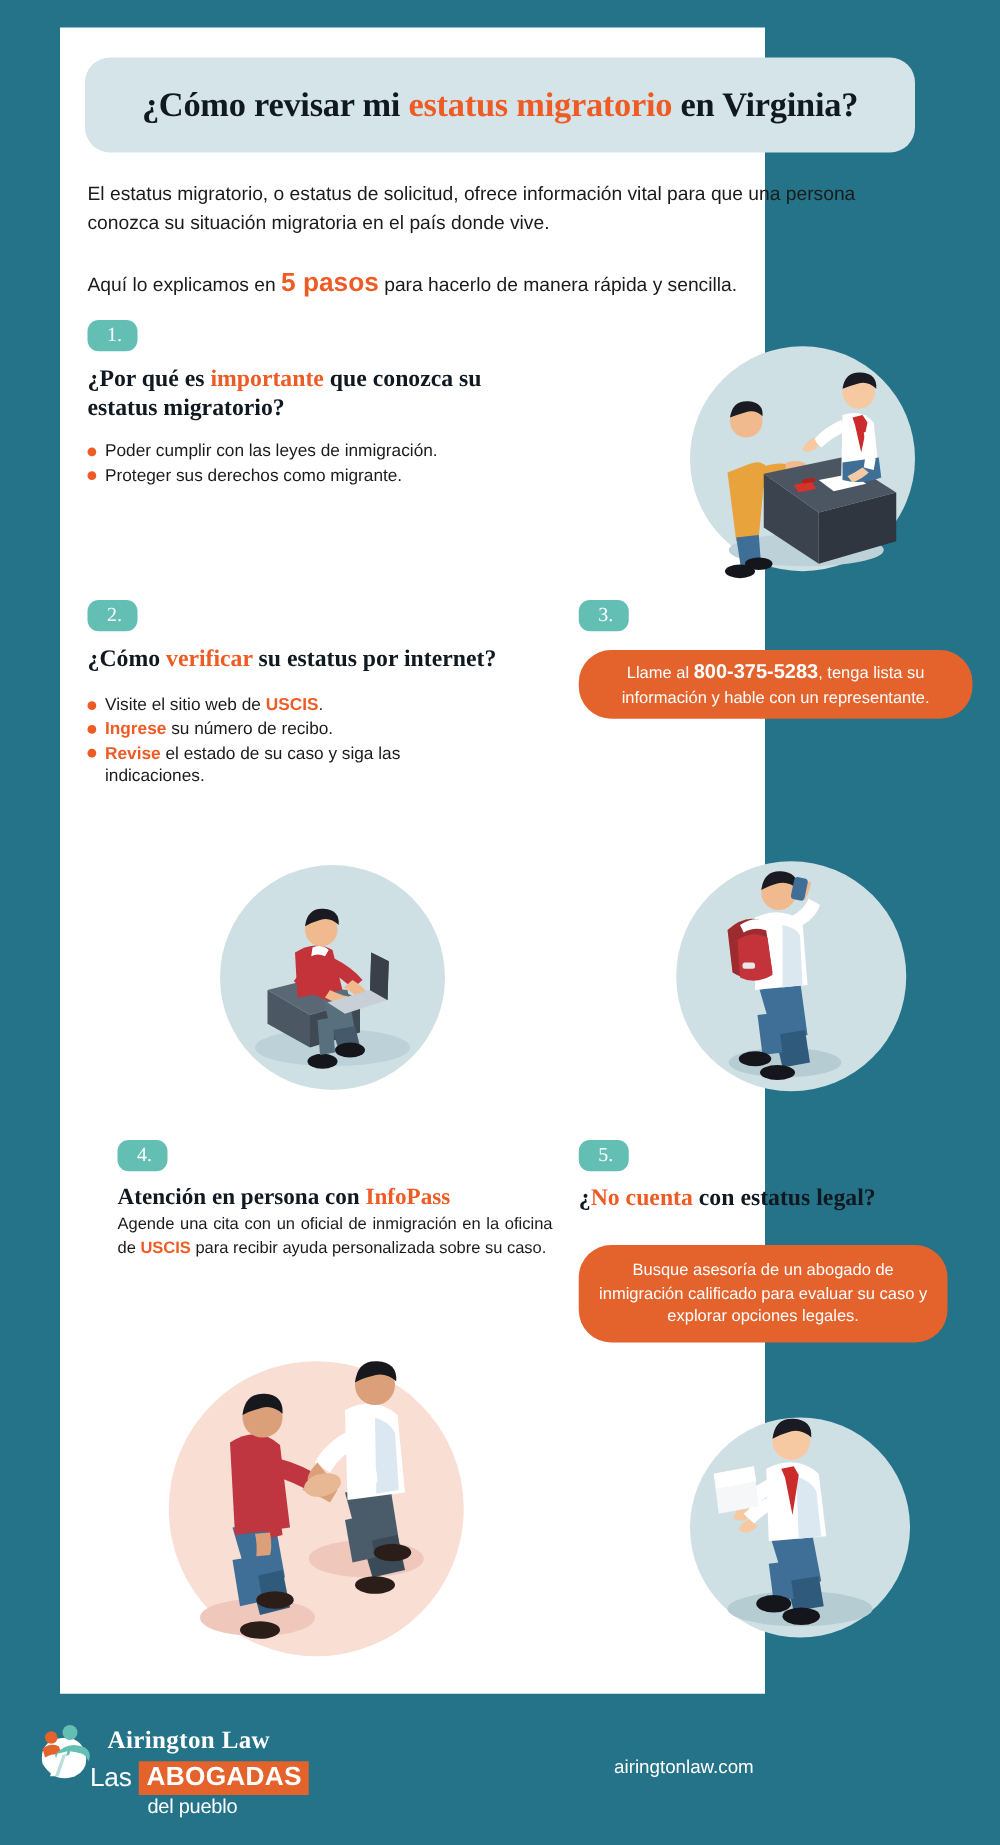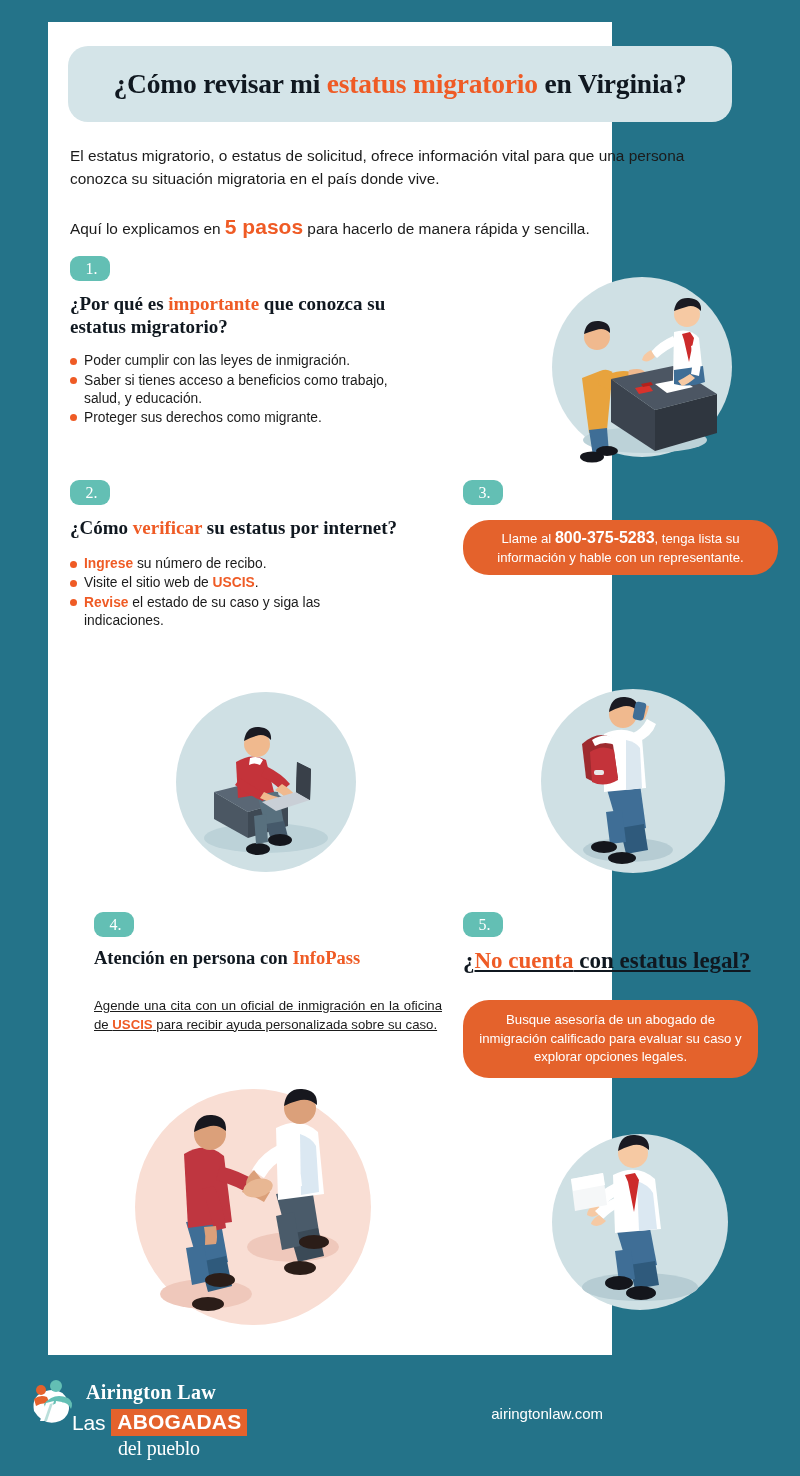--- a/index.html
+++ b/index.html
@@ -91,28 +91,27 @@
   #s2 .head { margin-top: 11px; font-size: 19px; line-height: 1.22; }
   #s2 ul { margin-top: 16px; width: 320px; }
 
   #s3 { left: 415px; top: 458px; width: 320px; }
   #s3 .head { margin-top: 11px; font-size: 19px; line-height: 1.22; }
   #s3 .pill { margin-top: 15px; width: 315px; height: 55px; }
 
   #s4 { left: 46px; top: 890px; width: 360px; }
   #s4 .head { margin-top: 11px; font-size: 18.5px; }
   #s4 .body {
-    margin-top: 28px; width: 348px;
+    margin-top: 1px; width: 348px;
     font-size: 13.2px; line-height: 1.42; color: #1b1b1b;
     text-align: justify;
-    text-decoration: underline;
   }
 
   #s5 { left: 415px; top: 890px; width: 320px; }
-  #s5 .head { margin-top: 11px; font-size: 23px; text-decoration: underline; }
+  #s5 .head { margin-top: 11px; font-size: 19px; }
   #s5 .pill { margin-top: 26px; width: 295px; height: 78px; }
 
   
   .ill { position: absolute; }
 
   #ill1 { left: 497px; top: 248px; width: 195px; height: 195px; }
   #ill2 { left: 122px; top: 664px; width: 192px; height: 192px; }
   #ill3 { left: 486px; top: 660px; width: 198px; height: 198px; }
   #ill4 { left: 80px; top: 1060px; width: 250px; height: 250px; }
   #ill5 { left: 497px; top: 1105px; width: 190px; height: 190px; }
@@ -129,21 +128,21 @@
   }
   .tagline1 { position: absolute; left: 46px; top: 38px; display: flex; align-items: center; }
   .tag-las { font-size: 21px; color: #ffffff; font-weight: 500; letter-spacing: -0.2px; }
   .tag-abog {
     font-size: 21px; font-weight: bold; color: #ffffff;
     background: #e4622c; padding: 1px 6px 2px 6px; margin-left: 6px;
     letter-spacing: 0.2px;
   }
   .tagline2 {
     position: absolute; left: 92px; top: 66px;
-    font-size: 20px; color: #ffffff; letter-spacing: -0.2px; font-family: Liberation Serif, serif;
+    font-size: 16px; color: #ffffff; letter-spacing: -0.2px;
   }
   .site {
     position: absolute; right: 30px; top: 50px;
     font-size: 15px; color: #ffffff;
   }
 </style>
 </head>
 <body>
 
 <div class="page">
@@ -157,21 +156,20 @@
     <div class="intro">
       <div class="p1">El estatus migratorio, o estatus de solicitud, ofrece información vital para que una persona conozca su situación migratoria en el país donde vive.</div>
       <div class="p2"><span>Aquí lo explicamos en </span><span class="big-orange">5 pasos</span><span> para hacerlo de manera rápida y sencilla.</span></div>
     </div>
 
     <div class="sec" id="s1">
       <div class="badge">1.</div>
       <div class="h-serif head"><span>¿Por qué es </span><span class="orange">importante</span><span> que conozca su estatus migratorio?</span></div>
       <ul class="bl">
         <li>Poder cumplir con las leyes de inmigración.</li>
-        <li>Saber si tienes acceso a beneficios como trabajo, salud, y educación.</li>
         <li>Proteger sus derechos como migrante.</li>
       </ul>
     </div>
 
     <div class="ill" id="ill1">
       <svg viewBox="0 0 195 195" width="195" height="195">
         <circle cx="97" cy="97" r="90" fill="#cfe0e4"></circle>
         <ellipse cx="100" cy="170" rx="62" ry="13" fill="#bcd2d8"></ellipse>
 
         <path d="M37 108 L55 101 L66 118 L62 160 L44 163 Z" fill="#e8a33d"></path>
@@ -201,22 +199,22 @@
         <path d="M106 80 q-8 4 -9 10 q5 4 13 -3 Z" fill="#f6c9a3"></path>
         <path d="M152 74 q6 16 2 32 l-8 -2 q3 -15 0 -28 Z" fill="#ffffff"></path>
         <path d="M145 104 q-6 4 -12 7 l4 5 q8 -3 13 -8 Z" fill="#f6c9a3"></path>
       </svg>
     </div>
 
     <div class="sec" id="s2">
       <div class="badge">2.</div>
       <div class="h-serif head"><span>¿Cómo </span><span class="orange">verificar</span><span> su estatus por internet?</span></div>
       <ul class="bl">
+        <li><span>Visite el sitio web de </span><span class="orange-b">USCIS</span><span>.</span></li>
         <li><span></span><span class="orange-b">Ingrese</span><span> su número de recibo.</span></li>
-        <li><span>Visite el sitio web de </span><span class="orange-b">USCIS</span><span>.</span></li>
         <li><span></span><span class="orange-b">Revise</span><span> el estado de su caso y siga las indicaciones.</span></li>
       </ul>
     </div>
 
     <div class="ill" id="ill2">
       <svg viewBox="0 0 192 192" width="192" height="192">
         <circle cx="96" cy="96" r="90" fill="#cfe0e4"></circle>
         <ellipse cx="96" cy="152" rx="62" ry="15" fill="#bcd2d8"></ellipse>
 
         <path d="M44 106 L84 96 L118 114 L78 126 Z" fill="#5a6775"></path>

